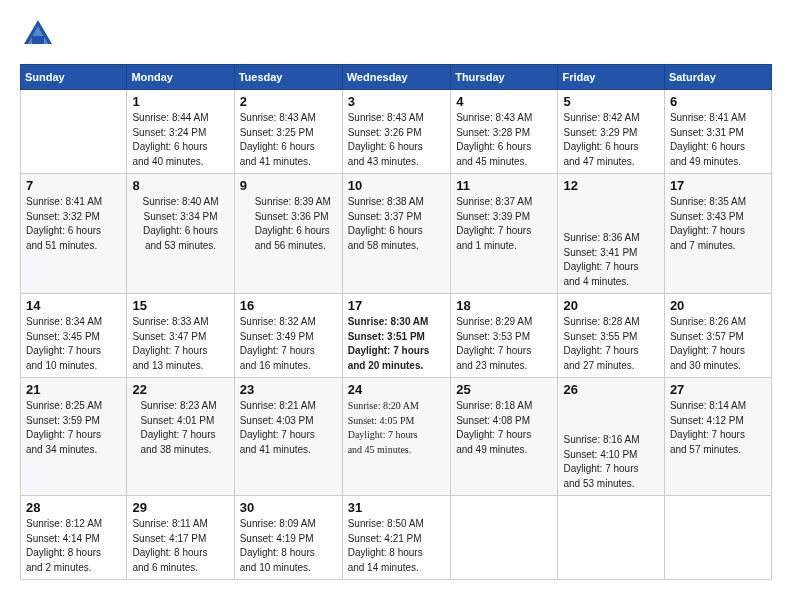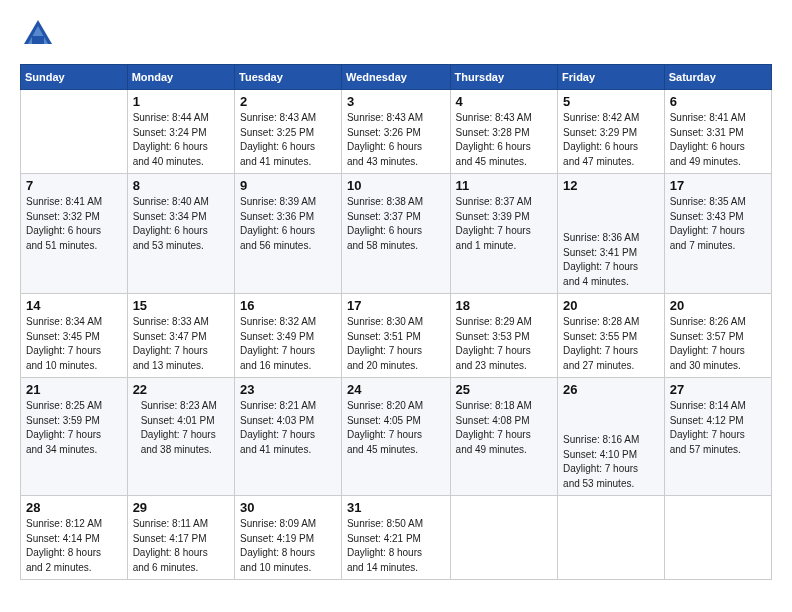--- a/index.html
+++ b/index.html
@@ -182,28 +182,28 @@
         <tr>
           <td>
             <div class="day-number">7</div>
             <div class="day-info" style="white-space: pre-line;">Sunrise: 8:41 AM
 Sunset: 3:32 PM
 Daylight: 6 hours
 and 51 minutes.</div>
           </td>
           <td>
             <div class="day-number">8</div>
-            <div class="day-info" style="white-space: pre-line;">Sunrise: 8:40 AM
+            <div class="day-info" style="white-space: pre-line; text-align: center;">Sunrise: 8:40 AM
 Sunset: 3:34 PM
 Daylight: 6 hours
 and 53 minutes.</div>
           </td>
           <td>
             <div class="day-number">9</div>
-            <div class="day-info" style="white-space: pre-line;">Sunrise: 8:39 AM
+            <div class="day-info" style="white-space: pre-line; margin-left: 15px;">Sunrise: 8:39 AM
 Sunset: 3:36 PM
 Daylight: 6 hours
 and 56 minutes.</div>
           </td>
           <td>
             <div class="day-number">10</div>
             <div class="day-info" style="white-space: pre-line;">Sunrise: 8:38 AM
 Sunset: 3:37 PM
 Daylight: 6 hours
 and 58 minutes.</div>
@@ -247,21 +247,21 @@
           </td>
           <td>
             <div class="day-number">16</div>
             <div class="day-info" style="white-space: pre-line;">Sunrise: 8:32 AM
 Sunset: 3:49 PM
 Daylight: 7 hours
 and 16 minutes.</div>
           </td>
           <td>
             <div class="day-number">17</div>
-            <div class="day-info" style="white-space: pre-line;">Sunrise: 8:30 AM
+            <div class="day-info" style="white-space: pre-line; font-weight: bold;">Sunrise: 8:30 AM
 Sunset: 3:51 PM
 Daylight: 7 hours
 and 20 minutes.</div>
           </td>
           <td>
             <div class="day-number">18</div>
             <div class="day-info" style="white-space: pre-line;">Sunrise: 8:29 AM
 Sunset: 3:53 PM
 Daylight: 7 hours
 and 23 minutes.</div>
@@ -298,21 +298,21 @@
           </td>
           <td>
             <div class="day-number">23</div>
             <div class="day-info" style="white-space: pre-line;">Sunrise: 8:21 AM
 Sunset: 4:03 PM
 Daylight: 7 hours
 and 41 minutes.</div>
           </td>
           <td>
             <div class="day-number">24</div>
-            <div class="day-info" style="white-space: pre-line;">Sunrise: 8:20 AM
+            <div class="day-info" style="white-space: pre-line; font-family: Liberation Serif, serif;">Sunrise: 8:20 AM
 Sunset: 4:05 PM
 Daylight: 7 hours
 and 45 minutes.</div>
           </td>
           <td>
             <div class="day-number">25</div>
             <div class="day-info" style="white-space: pre-line;">Sunrise: 8:18 AM
 Sunset: 4:08 PM
 Daylight: 7 hours
 and 49 minutes.</div>

